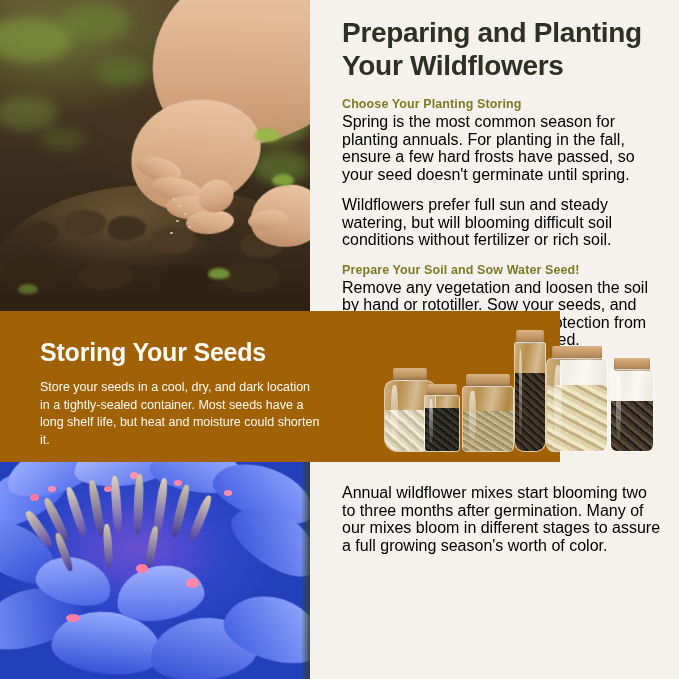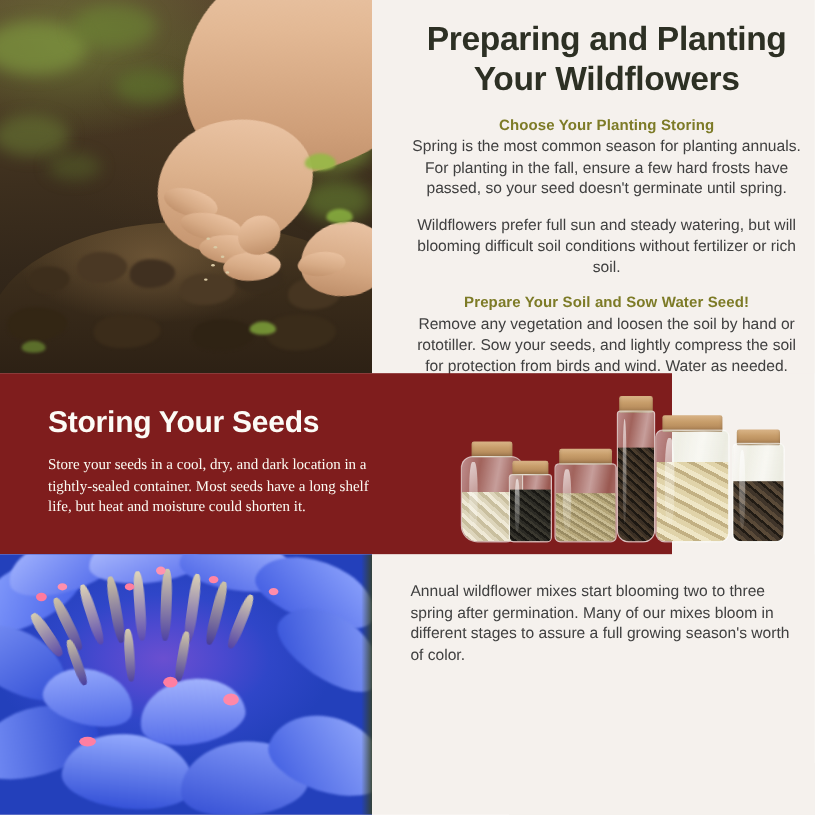--- a/index.html
+++ b/index.html
@@ -17,21 +17,20 @@
     background: #f5f1ed;
     overflow: hidden;
   }
 
   
   .sec1 {
     position: absolute;
     left: 0; top: 0;
     width: 679px; height: 311px;
     background: #f5f1ed;
-    text-align: center;
   }
   .sec1-img {
     position: absolute;
     left: 0; top: 0;
     width: 310px; height: 311px;
     overflow: hidden;
     background: #4a3venue;
   }
   .sec1-text {
     position: absolute;
@@ -122,33 +121,33 @@
   }
   .sub {
     color: #7d7b27;
     font-size: 12.5px;
     line-height: 16px;
     font-weight: 700;
     margin: 0 0 1px 0;
     letter-spacing: 0.1px;
   }
   .body {
-    color: #404040;
-    font-size: 13px;
+    color: #000000;
+    font-size: 16px;
     line-height: 17.5px;
     margin: 0 0 13px 0;
   }
   .body:last-child { margin-bottom: 0; }
 
   
   .sec2 {
     position: absolute;
     left: 0; top: 311px;
     width: 560px; height: 151px;
-    background: #7f1d1d;
+    background: #a16207;
     overflow: hidden;
   }
   .sec2-text {
     position: absolute;
     left: 0; top: 0;
     width: 340px; height: 151px;
     box-sizing: border-box;
     padding: 26px 18px 0 40px;
   }
   .h2 {
@@ -157,21 +156,20 @@
     line-height: 30px;
     font-weight: 700;
     letter-spacing: -0.2px;
     margin: 0 0 12px 0;
   }
   .body-light {
     color: #fbfaf2;
     font-size: 12.5px;
     line-height: 17.5px;
     margin: 0;
-    font-family: Liberation Serif, serif;
   }
 
   
   .jars {
     position: absolute;
     left: 378px; top: 320px;
     width: 294px; height: 132px;
   }
   .jar {
     position: absolute;
@@ -431,17 +429,17 @@
       <div class="spark" style="left:174px;top:18px;width:8px;height:6px;background:#ff85a4;"></div>
       <div class="spark" style="left:224px;top:28px;width:8px;height:6px;background:#ff8cab;"></div>
       <div class="spark" style="left:136px;top:102px;width:12px;height:9px;background:#ff7ea0;"></div>
       <div class="spark" style="left:186px;top:116px;width:13px;height:10px;background:#ff88a8;"></div>
       <div class="spark" style="left:66px;top:152px;width:14px;height:8px;background:#ff7fa2;"></div>
 
       <div class="flower-edge"></div>
     </div>
 
     <div class="sec3-text">
-      <p class="body">Annual wildflower mixes start blooming two to three spring after germination. Many of our mixes bloom in different stages to assure a full growing season's worth of color.</p>
+      <p class="body">Annual wildflower mixes start blooming two to three months after germination. Many of our mixes bloom in different stages to assure a full growing season's worth of color.</p>
     </div>
   </div>
 
 </div>
 
 </body></html>

